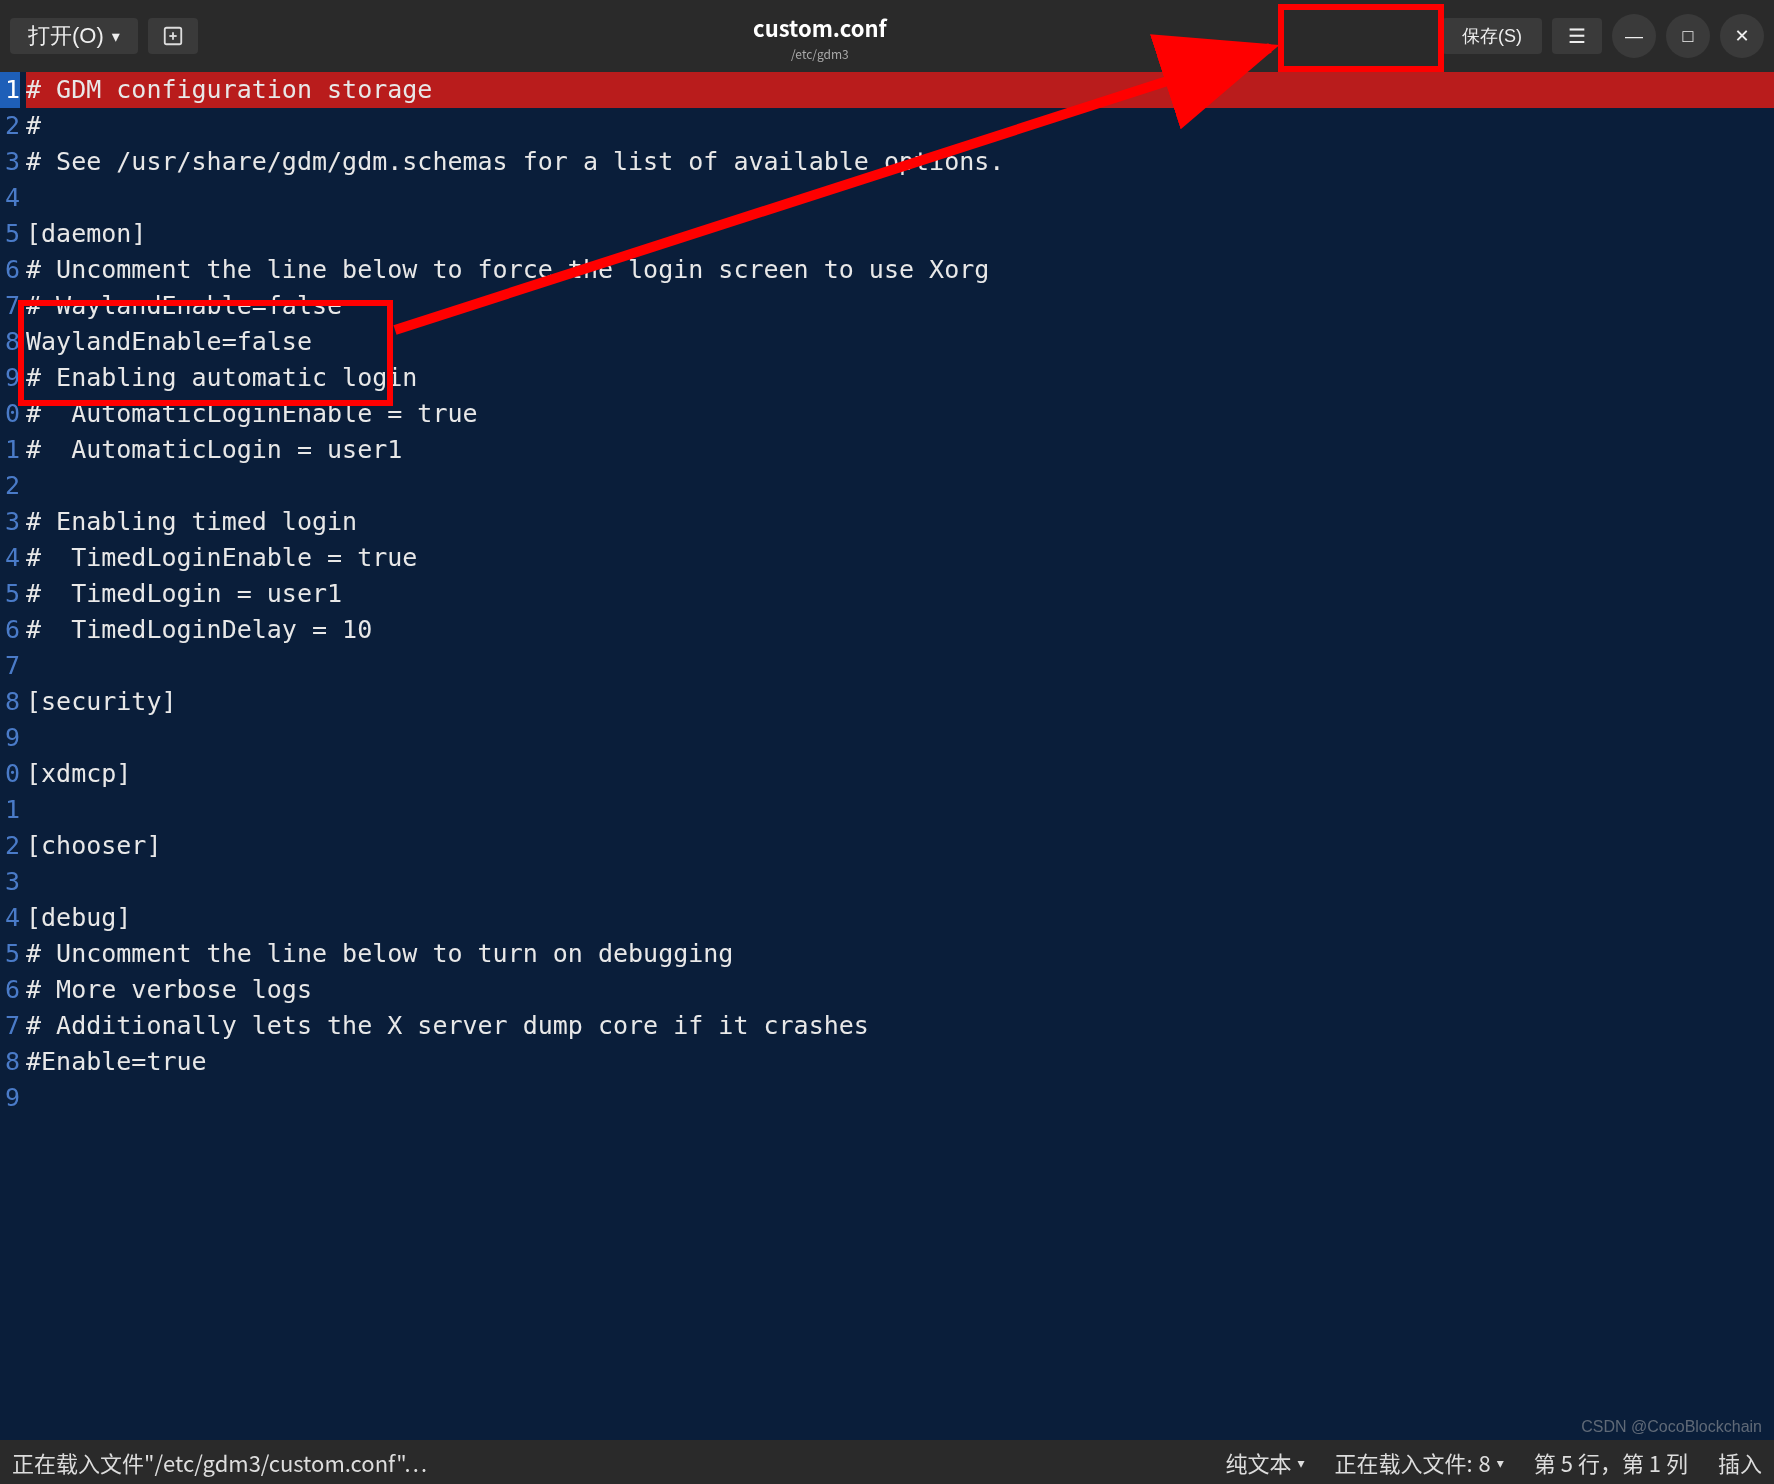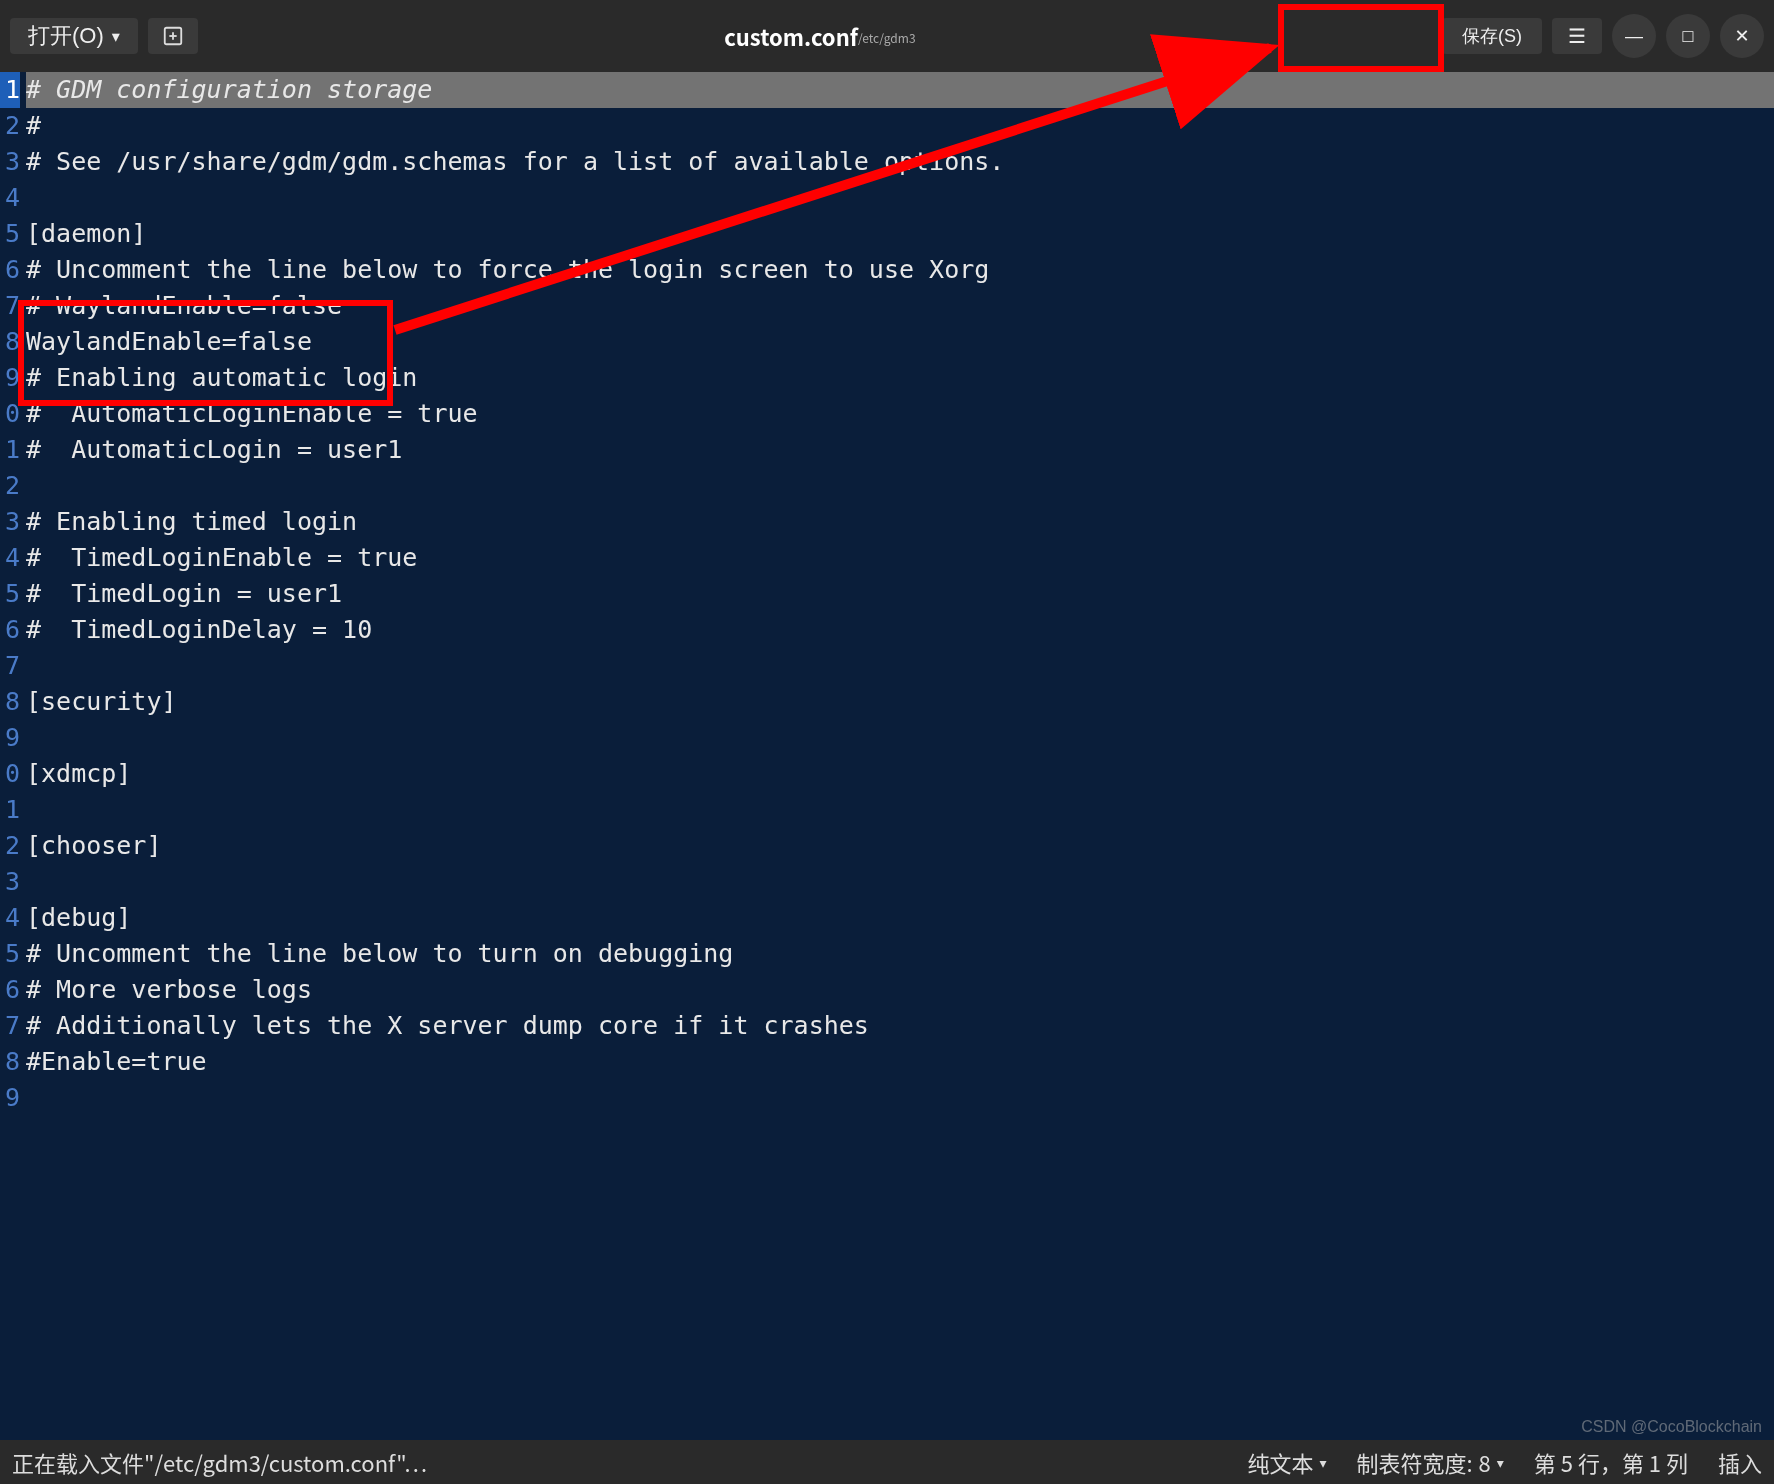--- a/index.html
+++ b/index.html
@@ -31,20 +31,21 @@
   justify-content: center;
   font-size: 22px;
   cursor: pointer;
 }
 .open-btn { padding: 0 18px; gap: 8px; }
 .open-btn .chev { font-size: 16px; }
 .newtab-btn { width: 50px; }
 .title-center {
   flex: 1;
   display: flex;
+  flex-direction: column;
   align-items: center;
   justify-content: center;
 }
 .title-main { font-weight: bold; font-size: 22px; color: #fff; }
 .title-sub { font-size: 12px; color: #aaa; margin-top: 2px; }
 .save-btn { padding: 0 20px; font-size: 18px; }
 .icon-btn { width: 50px; font-size: 20px; }
 .win-btn { width: 44px; height: 44px; border-radius: 50%; background: #3a3a3a; font-size: 18px; }
 .editor {
   position: relative;
@@ -64,21 +65,21 @@
 }
 .gutter .ln { height: 36px; }
 .gutter .ln.active { background: #1e5fb8; color: #fff; }
 .code {
   flex: 1;
   color: #e8e8e8;
   white-space: pre;
   padding-left: 2px;
 }
 .code .line { height: 36px; }
-.code .line.active { background: #737373; font-style: italic; }
+.code .line.active { background: #b91c1c; }
 .statusbar {
   position: absolute;
   bottom: 0;
   left: 0;
   right: 0;
   height: 44px;
   background: #2a2a2a;
   display: flex;
   align-items: center;
   padding: 0 12px;
@@ -184,21 +185,21 @@
 </div>
 
 <div class="statusbar">
   <div class="sb-item">正在载入文件"/etc/gdm3/custom.conf"…</div>
   <div class="spacer"></div>
   <div class="sb-item">
     <span>纯文本</span>
     <span class="chev-sm">▾</span>
   </div>
   <div class="sb-item">
-    <span>制表符宽度:</span>
+    <span>正在载入文件:</span>
     <span>8</span>
     <span class="chev-sm">▾</span>
   </div>
   <div class="sb-item">第 5 行，第 1 列</div>
   <div class="sb-item">插入</div>
 </div>
 
 <div class="watermark">CSDN @CocoBlockchain</div>
 
 <div class="annot-box annot-save"></div>

